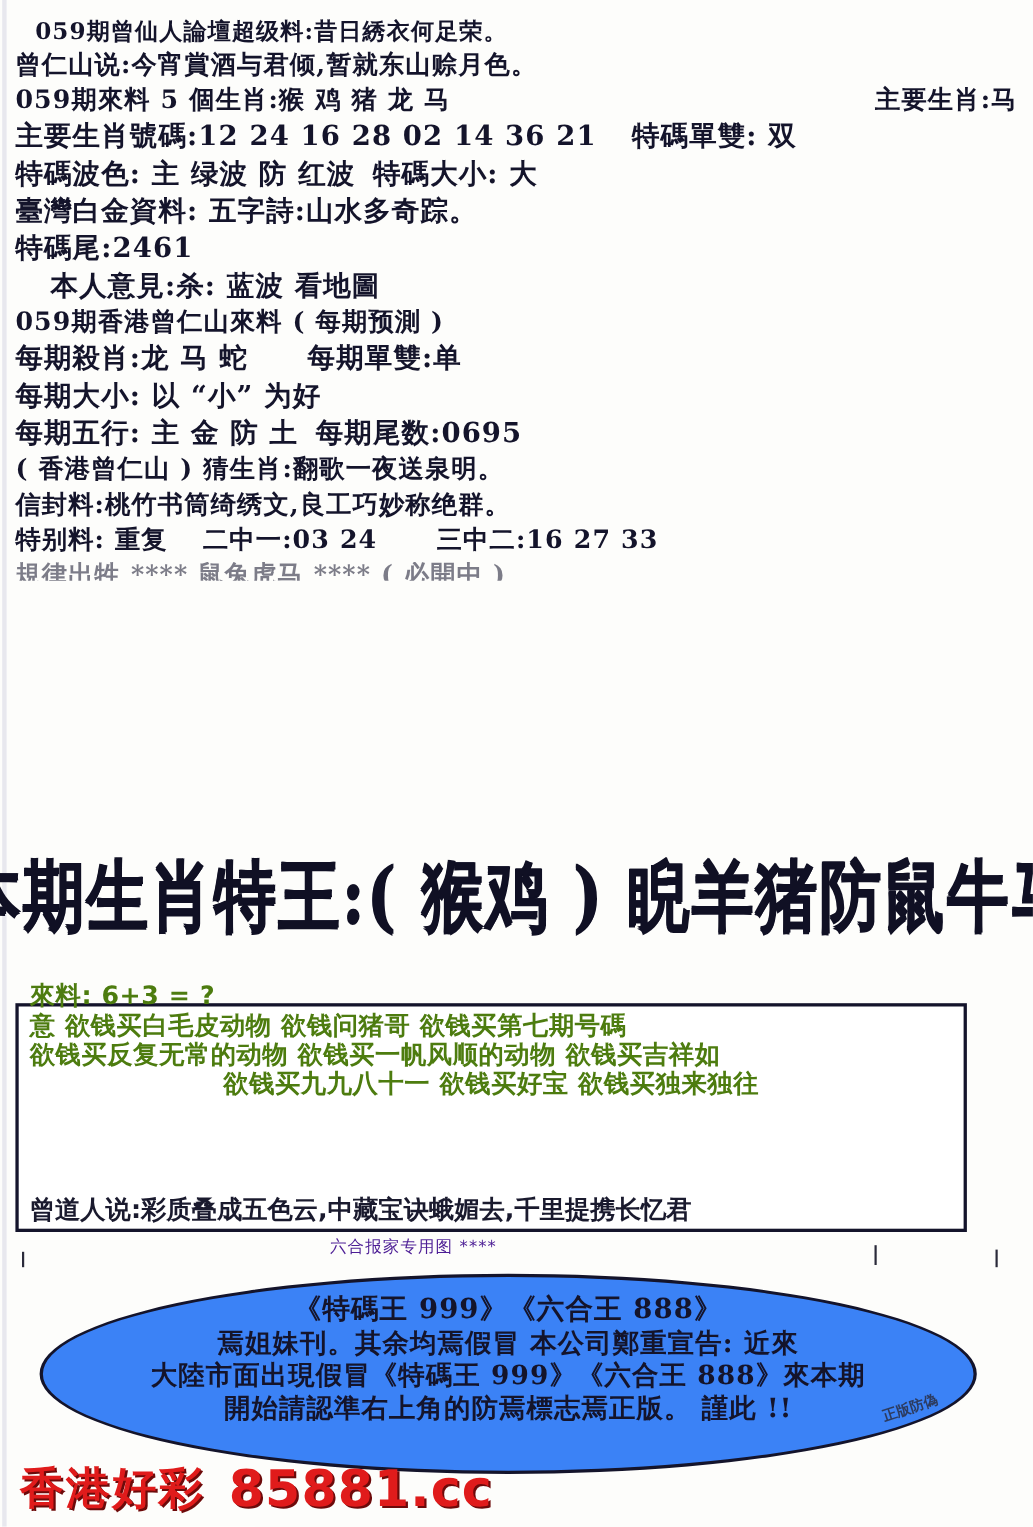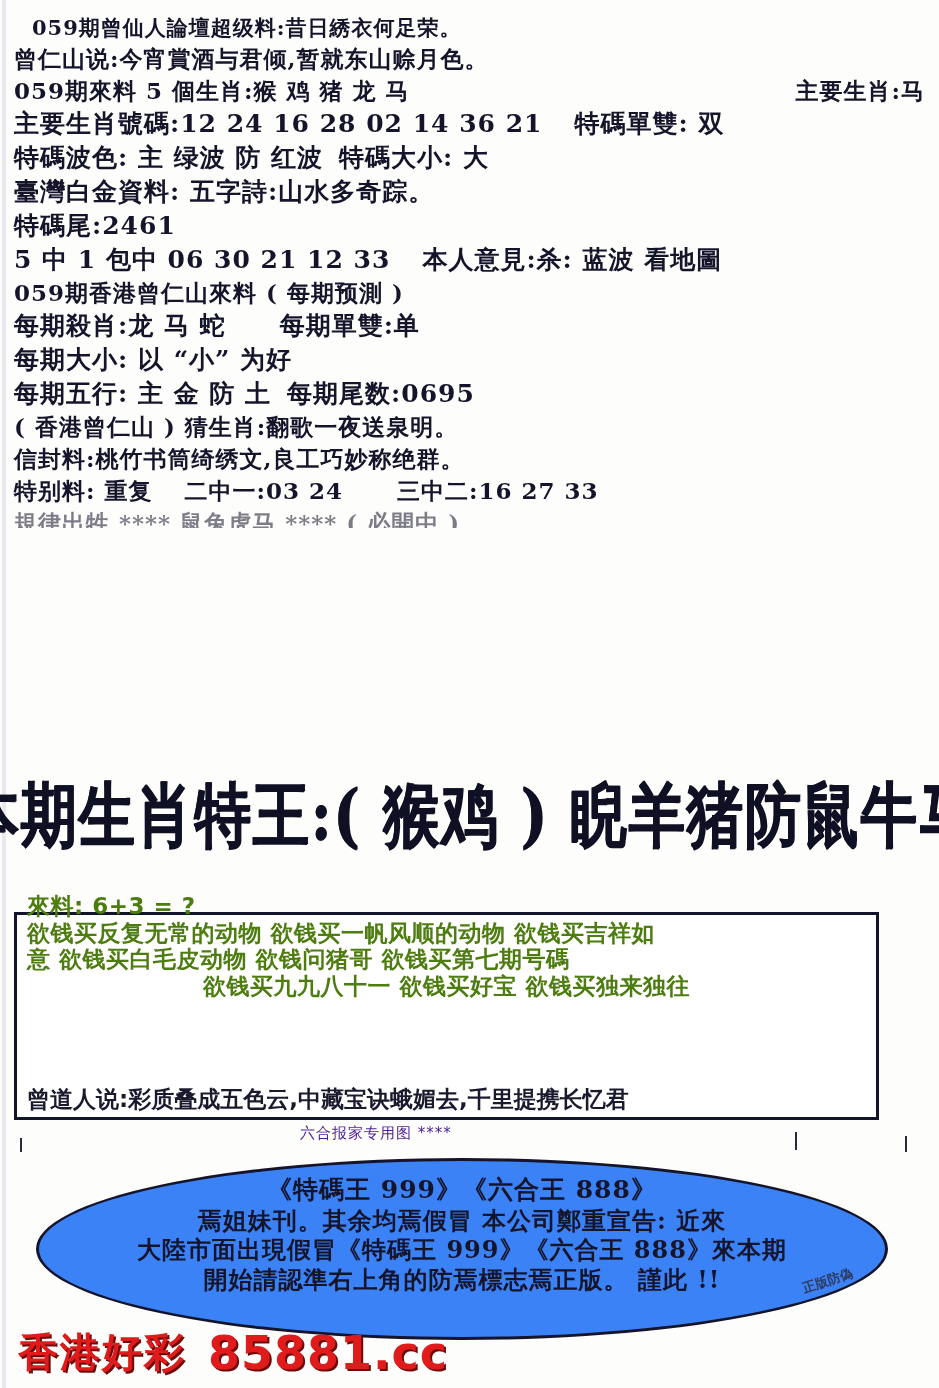--- a/index.html
+++ b/index.html
@@ -258,21 +258,20 @@
       <span>特碼大小: 大</span>
     </div>
     <div class="line-spacer"></div>
 
     <div class="line l-lg">臺灣白金資料:  五字詩:山水多奇踪。</div>
     <div class="line-spacer"></div>
     <div class="line l-lg">特碼尾:2461</div>
     <div class="line-spacer"></div>
 
     <div class="row line l-lg">
-      <span>5 中 1 包中  06  30  21  12  33</span>
       <span class="gap-2"></span>
       <span>本人意見:杀: 蓝波  看地圖</span>
     </div>
     <div class="line-spacer"></div>
 
     <div class="line l-md">059期香港曾仁山來料 ( 每期预測 )</div>
     <div class="line-spacer"></div>
 
     <div class="row line l-lg">
       <span>每期殺肖:龙 马 蛇</span>
@@ -307,22 +306,22 @@
 
     <div class="line l-md cut">規律出牲  ****  鼠兔虎马 ****  ( 必開中 )</div>
   </div>
 
   <div class="banner">
     <span class="banner-text">《本期生肖特王:( 猴鸡 ) 睨羊猪防鼠牛马》</span>
   </div>
 
   <div class="box">
     <div class="box-line first">來料: 6+3 = ?</div>
+    <div class="box-line">意  欲钱买白毛皮动物    欲钱问猪哥    欲钱买第七期号碼</div>
     <div class="box-line">欲钱买反复无常的动物  欲钱买一帆风顺的动物  欲钱买吉祥如</div>
-    <div class="box-line">意  欲钱买白毛皮动物    欲钱问猪哥    欲钱买第七期号碼</div>
     <div class="box-line center">欲钱买九九八十一  欲钱买好宝  欲钱买独来独往</div>
     <div class="box-overlap">曾道人说:彩质叠成五色云,中藏宝诀蛾媚去,千里提携长忆君</div>
   </div>
 
   <div class="ghost">六合报家专用图  ****</div>
 
   <div class="tick" style="left:20px;top:1138px;width:2px;height:14px;"></div>
   <div class="tick" style="left:795px;top:1132px;width:2px;height:18px;"></div>
   <div class="tick" style="left:905px;top:1136px;width:2px;height:16px;"></div>
 

